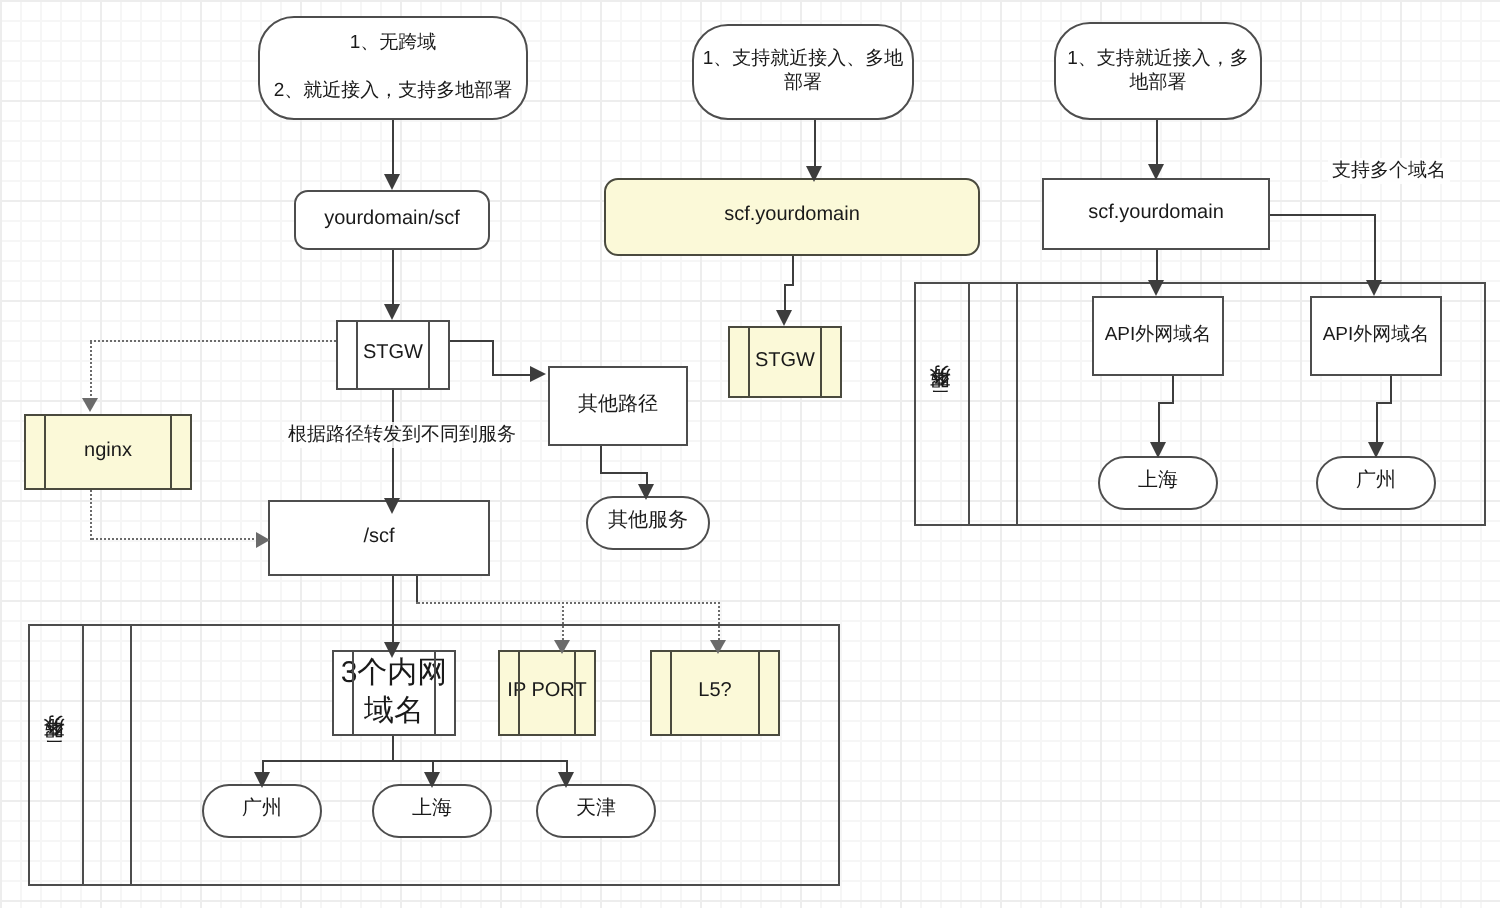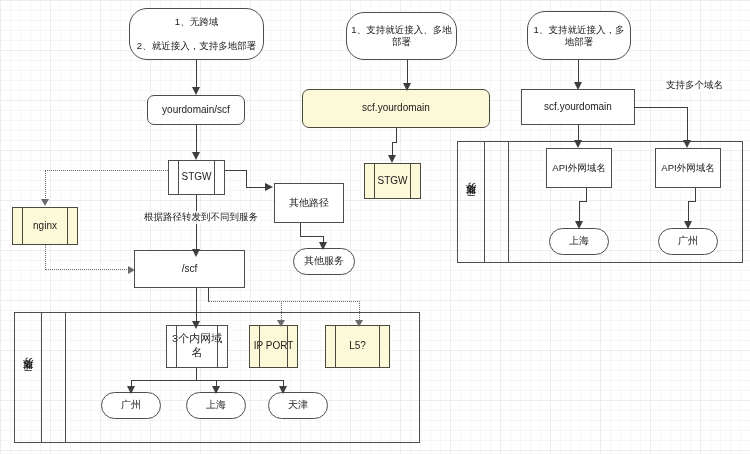--- a/index.html
+++ b/index.html
@@ -79,21 +79,21 @@
   .ar-right{border-top:4.5px solid transparent;border-bottom:4.5px solid transparent;border-left:8px solid #3d3d3d;}
   .ar-down-dot{border-left:4px solid transparent;border-right:4px solid transparent;border-top:7px solid #6b6b6b;}
   .ar-right-dot{border-top:4px solid transparent;border-bottom:4px solid transparent;border-left:7px solid #6b6b6b;}
 
   .edgelabel{
     position:absolute;font-size:9.5px;color:#1a1a1a;
     background:rgba(255,255,255,0.85);padding:0 2px;white-space:nowrap;z-index:5;
   }
   .t10{font-size:10px;}
   .t95{font-size:9.5px;}
-  .t9{font-size:11px;font-family:Liberation Mono, monospace;}
+  .t9{font-size:15px;}
 </style>
 </head>
 <body>
 
 <div id="canvas">
 
   <div class="panel" style="left:457px;top:141px;width:286px;height:122px;">
     <div class="labelcol">
       <span class="vtext">云服务</span>
     </div>
@@ -143,21 +143,21 @@
 
   <div class="ln v" style="left:300px;top:223px;height:13px;"></div>
   <div class="ln h" style="left:300px;top:236px;width:24px;"></div>
   <div class="ln v" style="left:323px;top:236px;height:8px;"></div>
   <div class="arrow ar-down" style="left:319px;top:242px;"></div>
 
   <div class="node pill" style="left:293px;top:248px;width:62px;height:27px;">
     <span class="t10">其他服务</span>
   </div>
 
-  <div class="node rect proc yellow" style="left:12px;top:207px;width:66px;height:38px;">
+  <div class="node rect proc yellow" style="left:12px;top:207px;width:84px;height:38px;">
     <span class="t10">nginx</span>
   </div>
 
   <div class="dot-h" style="left:45px;top:170px;width:123px;"></div>
   <div class="dot-v" style="left:45px;top:170px;height:30px;"></div>
   <div class="arrow ar-down-dot" style="left:41px;top:199px;"></div>
 
   <div class="dot-v" style="left:45px;top:245px;height:25px;"></div>
   <div class="dot-h" style="left:45px;top:269px;width:84px;"></div>
   <div class="arrow ar-right-dot" style="left:128px;top:265.5px;"></div>

